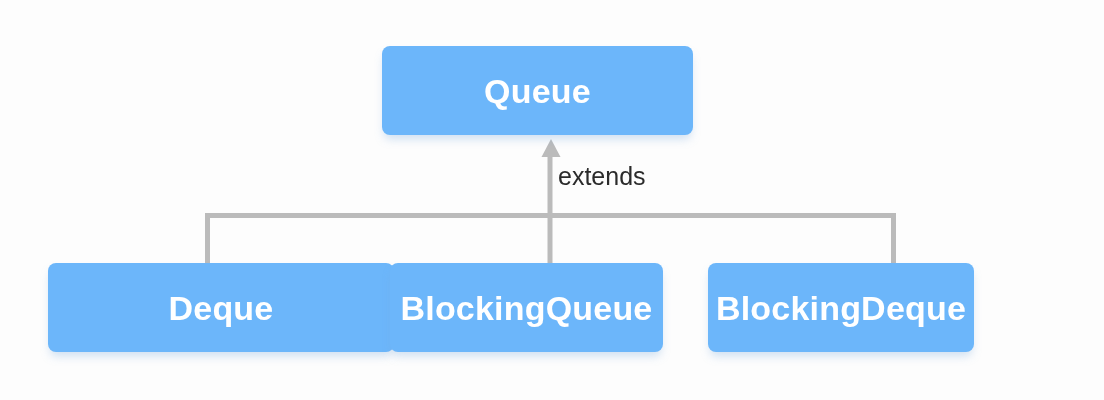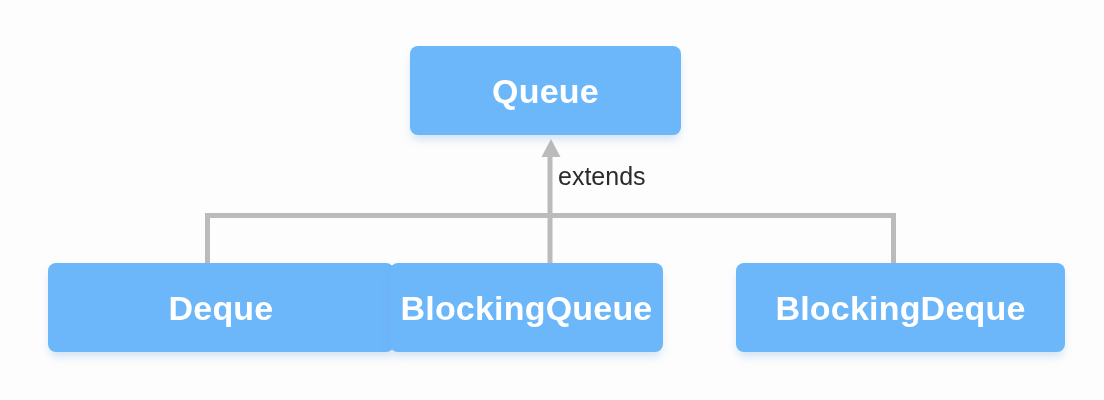--- a/index.html
+++ b/index.html
@@ -32,41 +32,41 @@
   .node-label {
     color: #ffffff;
     font-weight: bold;
     font-size: 34px;
     letter-spacing: 0.2px;
     line-height: 1;
     white-space: nowrap;
     user-select: none;
   }
   #node-queue {
-    left: 410px;
+    left: 382px;
     top: 46px;
-    width: 271px;
+    width: 311px;
     height: 89px;
   }
   #node-deque {
     left: 48px;
     top: 263px;
     width: 346px;
     height: 89px;
   }
   #node-blockingqueue {
     left: 390px;
     top: 263px;
     width: 273px;
     height: 89px;
   }
   #node-blockingdeque {
-    left: 736px;
+    left: 708px;
     top: 263px;
-    width: 329px;
+    width: 266px;
     height: 89px;
   }
   #connector-svg {
     position: absolute;
     left: 0;
     top: 0;
     width: 1104px;
     height: 400px;
     z-index: 1;
     pointer-events: none;

